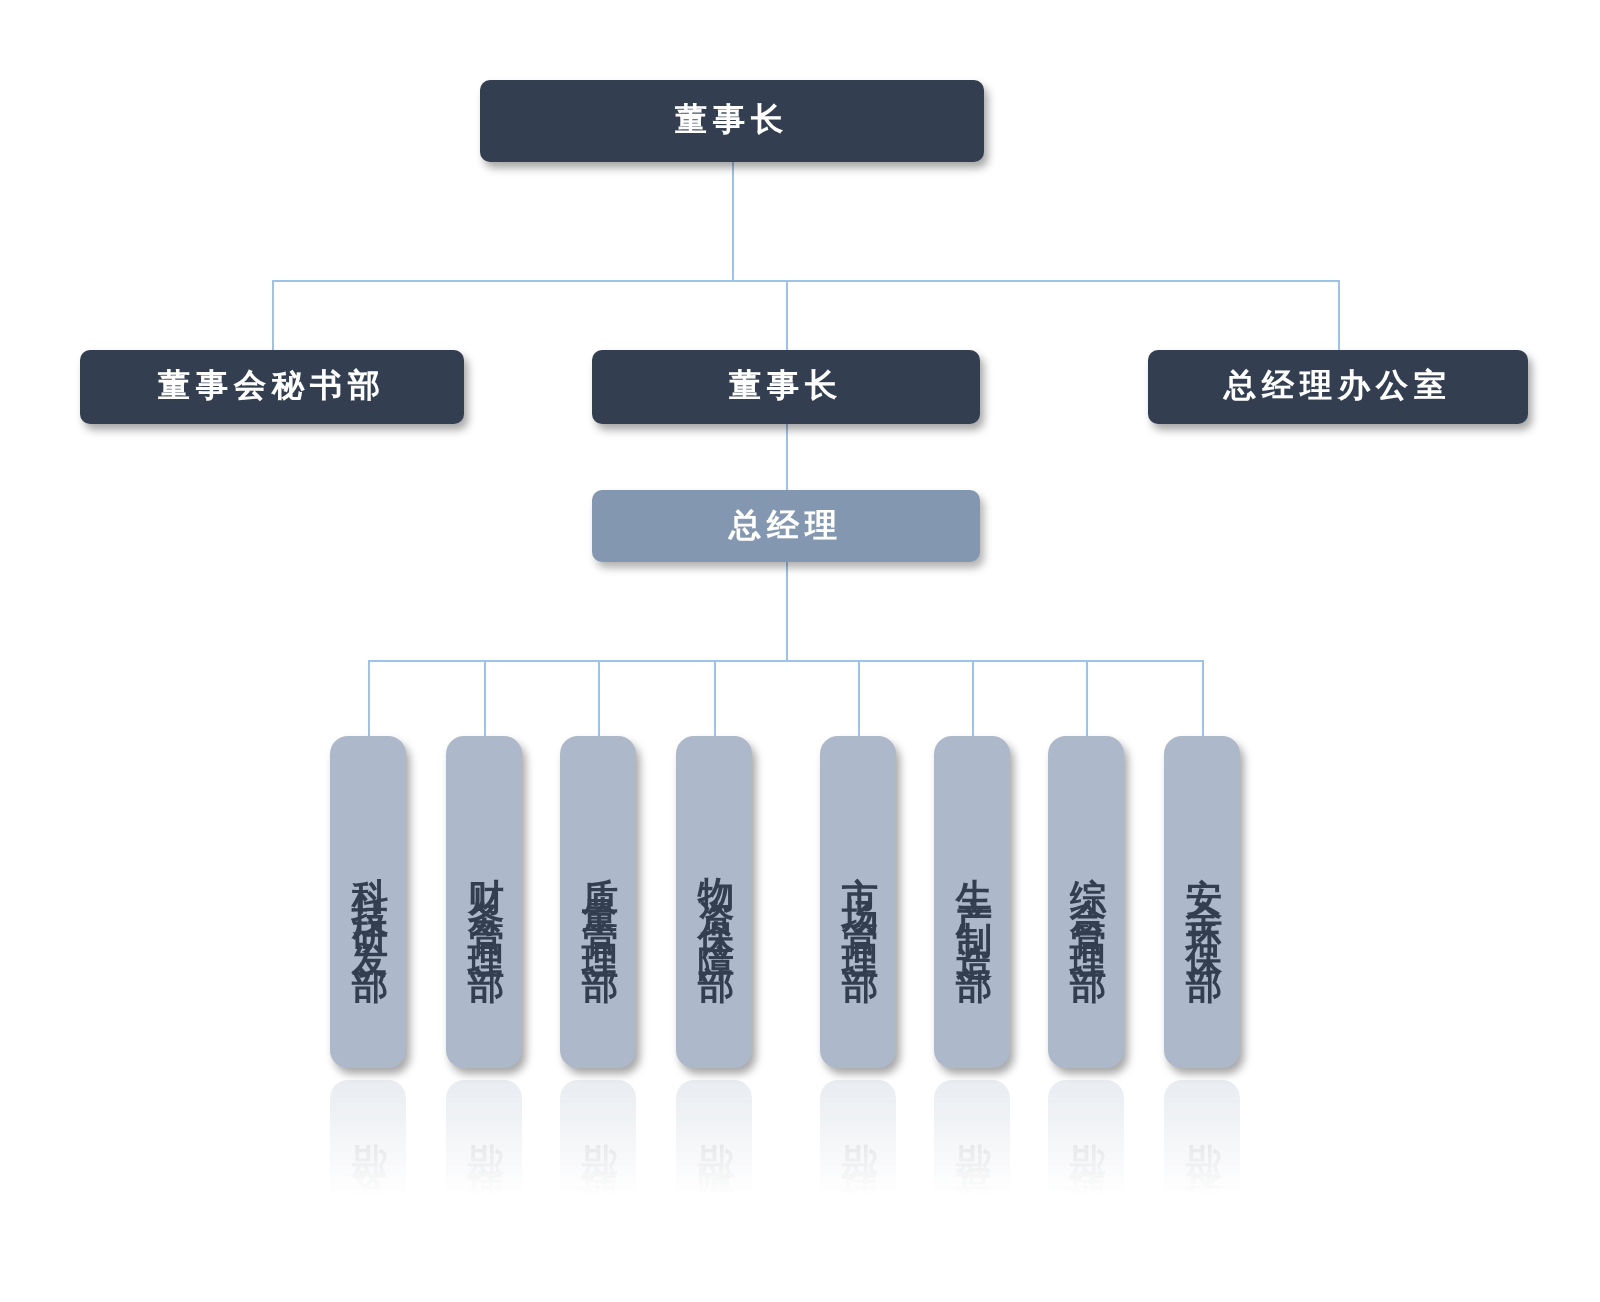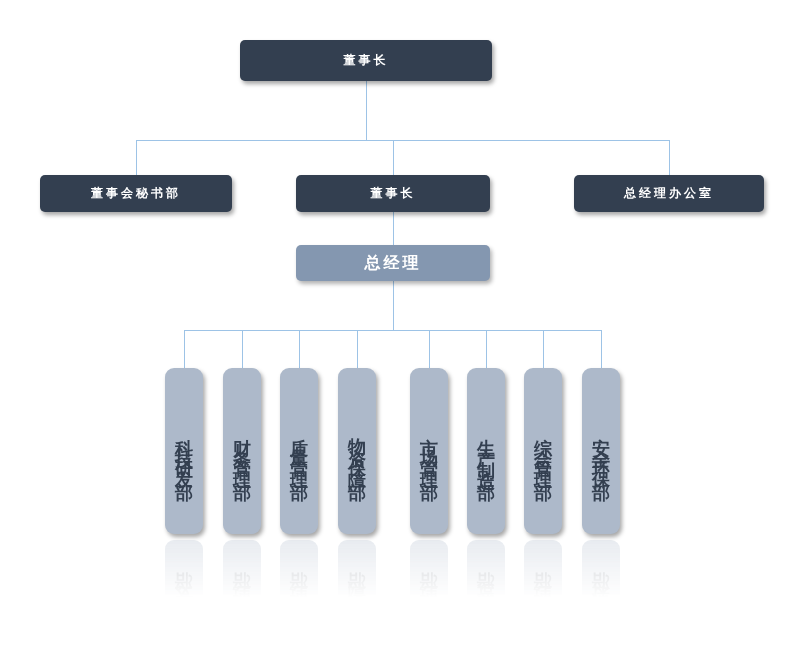--- a/index.html
+++ b/index.html
@@ -17,21 +17,21 @@
     position: absolute;
     display: flex;
     align-items: center;
     justify-content: center;
     border-radius: 5px;
   }
   .box-dark {
     background: var(--dark-box, #333F50);
     color: var(--box-text, #FFFFFF);
     font-weight: bold;
-    font-size: 12px;
+    font-size: 16px;
     letter-spacing: 3px;
     box-shadow: 2px 3px 4px rgba(0,0,0,0.35);
   }
   .box-medium {
     background: var(--medium-box, #8497B0);
     color: var(--box-text, #FFFFFF);
     font-weight: bold;
     font-size: 16px;
     letter-spacing: 3px;
     box-shadow: 2px 3px 4px rgba(0,0,0,0.3);

